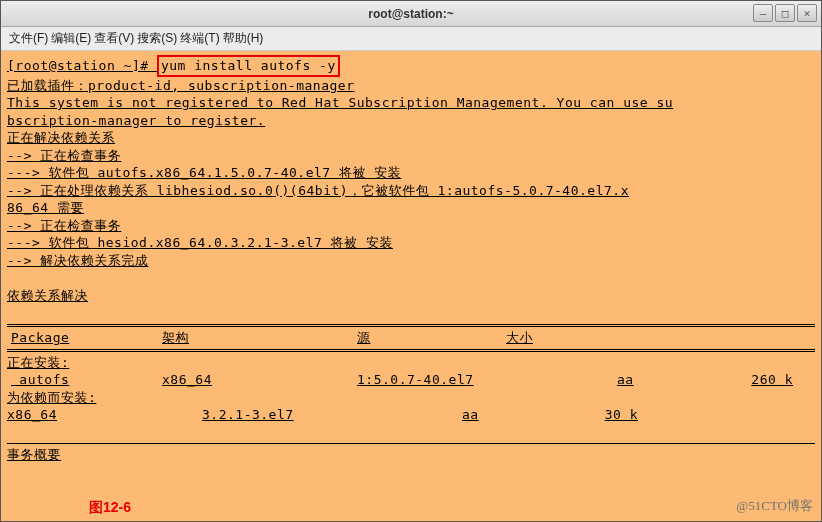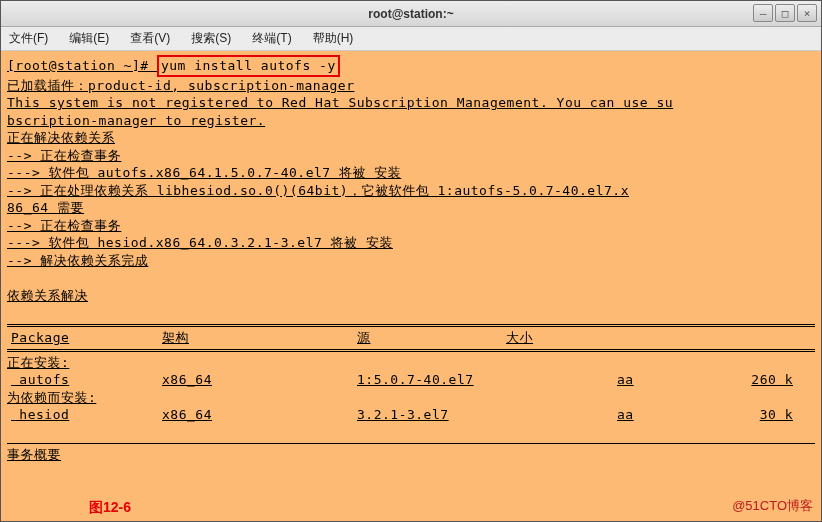--- a/index.html
+++ b/index.html
@@ -48,21 +48,21 @@
     cursor: pointer;
     color: #555;
   }
   .menubar {
     height: 24px;
     background: #ececec;
     border-bottom: 1px solid #ccc;
     display: flex;
     align-items: center;
     padding: 0 8px;
-    gap: 21px;
+    gap: 3px;
     font-family: sans-serif;
     font-size: 12px;
   }
   .menu-item { cursor: pointer; color: #222; }
   .terminal {
     background: #fdba74;
     color: #000;
     padding: 4px 6px;
     line-height: 1.35;
     white-space: pre;
@@ -100,22 +100,22 @@
     bottom: 4px;
     color: #e60000;
     font-family: sans-serif;
     font-size: 14px;
     font-weight: bold;
   }
   .watermark {
     position: absolute;
     right: 8px;
     bottom: 6px;
-    color: #b91c1c;
-    font-family: Liberation Sans, sans-serif;
+    color: #737373;
+    font-family: Liberation Serif, serif;
     font-size: 13px;
   }
 </style>
 </head>
 <body>
 
 <div class="titlebar">
   <span class="title-text">root@station:~</span>
   <div class="win-controls">
     <div class="win-btn">–</div>
@@ -143,17 +143,17 @@
 <span>--&gt; 正在处理依赖关系 libhesiod.so.0()(64bit)，它被软件包 1:autofs-5.0.7-40.el7.x</span>
 <span>86_64 需要</span>
 <span>--&gt; 正在检查事务</span>
 <span>---&gt; 软件包 hesiod.x86_64.0.3.2.1-3.el7 将被 安装</span>
 <span>--&gt; 解决依赖关系完成</span>
 <span></span>
 <span>依赖关系解决</span>
 <span></span>
 <div class="dbl-line"></div><div class="tbl-row"><span class="c1">Package</span><span class="c2">架构</span><span class="c4">源</span><span class="c5">大小</span></div><div class="dbl-line"></div><span>正在安装:</span>
 <div class="tbl-row"><span class="c1"> autofs</span><span class="c2">x86_64</span><span class="c3">1:5.0.7-40.el7</span><span class="c4">aa</span><span class="c5">260 k</span></div><span>为依赖而安装:</span>
-<div class="tbl-row"><span class="c1"> hesiod</span><span class="c2">x86_64</span><span class="c3">3.2.1-3.el7</span><span class="c4">aa</span><span class="c5">30 k</span></div>
+<div class="tbl-row"><span class="c2">x86_64</span><span class="c3">3.2.1-3.el7</span><span class="c4">aa</span><span class="c5">30 k</span></div>
 <div class="sgl-line"></div><span>事务概要</span></div>
 
 <div class="fig-label">图12-6</div>
 <div class="watermark">@51CTO博客</div>
 
 </body></html>

